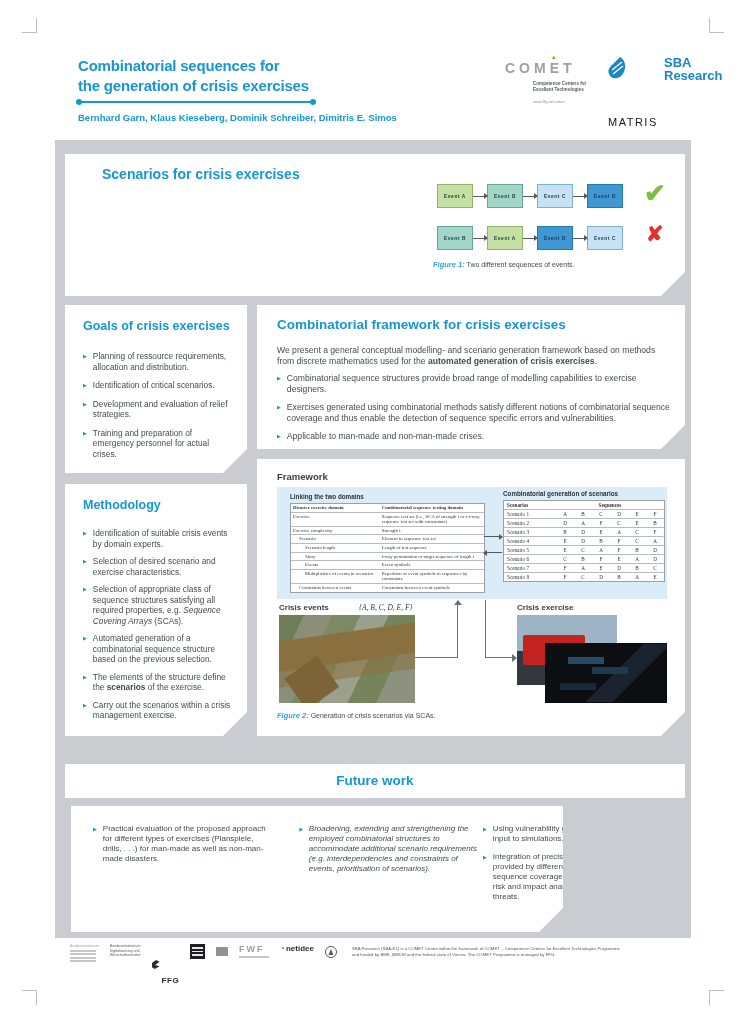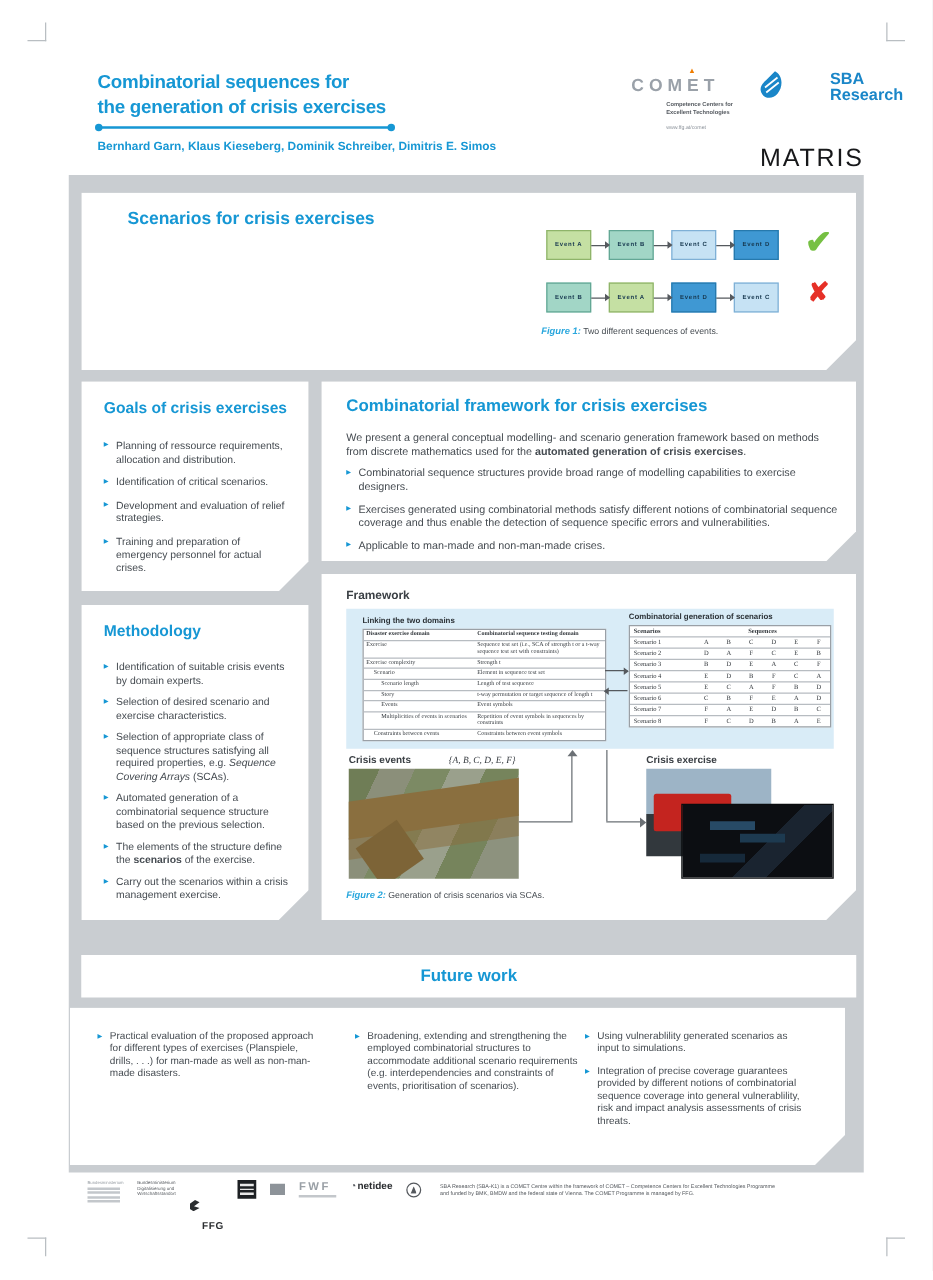--- a/index.html
+++ b/index.html
@@ -25,21 +25,21 @@
   .comet-logo { position:absolute; left:505px; top:60px; width:120px; }
   .comet-word { font-size:14px; font-weight:bold; color:#9aa1a9; letter-spacing:4px; }
   .comet-e { position:relative; }
   .comet-accent { position:absolute; left:1px; top:-6px; font-size:6px; color:#f07d00; }
   .comet-sub { margin-top:5px; margin-left:28px; font-size:4.6px; font-weight:bold; color:#555a60; line-height:6px; }
   .comet-url { margin-top:6px; margin-left:28px; font-size:4.2px; color:#8a9199; }
 
   .sba-logo { position:absolute; left:606px; top:56px; display:flex; align-items:flex-start;gap:32px; }
   .sba-drop { width:22px; height:24px; margin-right:4px; }
   .sba-text { font-size:13px; font-weight:bold; color:#1a86c8; line-height:13px; }
-  .matris-logo { position:absolute; left:608px; top:116px; font-size:20px; color:#17181a; letter-spacing:1.5px; }
+  .matris-logo { position:absolute; left:608px; top:116px; font-size:11px; color:#17181a; letter-spacing:1.5px; }
 
   
   .card { position:absolute; background:#fff; }
   .cut { clip-path: polygon(0 0, 100% 0, 100% calc(100% - 24px), calc(100% - 24px) 100%, 0 100%); }
   .h-blue { color:#1697d4; font-weight:bold; }
   .body-txt { color:#454b51; }
 
   
   #card-scenarios .h-blue { position:absolute; left:37px; top:12px; font-size:14px; }
   #card-scenarios p { position:absolute; left:22px; width:312px; font-size:8.6px; line-height:11.5px; }
@@ -443,30 +443,30 @@
     <div class="fig-cap" style="position:absolute;left:20px;top:252px;">
       <span class="lbl">Figure 2:</span>
       <span>Generation of crisis scenarios via SCAs.</span>
     </div>
   </div>
 
   <div id="card-ft" class="card" style="left:65px;top:764px;width:620px;height:34px;">
     <span class="h-blue">Future work</span>
   </div>
 
-  <div id="card-fw" class="card cut" style="left:56px;top:806px;width:620px;height:126px;">
+  <div id="card-fw" class="card cut" style="left:71px;top:806px;width:492px;height:126px;">
     <div class="col" style="left:22px;width:178px;">
       <ul class="blist">
         <li>
             <span class="tri">▶</span>
             <span class="btxt">Practical evaluation of the proposed approach for different types of exercises (Planspiele, drills, . . .) for man-made as well as non-man-made disasters.</span>
           </li>
       </ul>
     </div>
-    <div class="col" style="left:228px;width:178px;">
+    <div class="col" style="left:228px;width:178px;font-style:italic;">
       <ul class="blist">
         <li>
             <span class="tri">▶</span>
             <span class="btxt">Broadening, extending and strengthening the employed combinatorial structures to accommodate additional scenario requirements (e.g. interdependencies and constraints of events, prioritisation of scenarios).</span>
           </li>
       </ul>
     </div>
     <div class="col" style="left:412px;width:180px;">
       <ul class="blist">
         <li>

